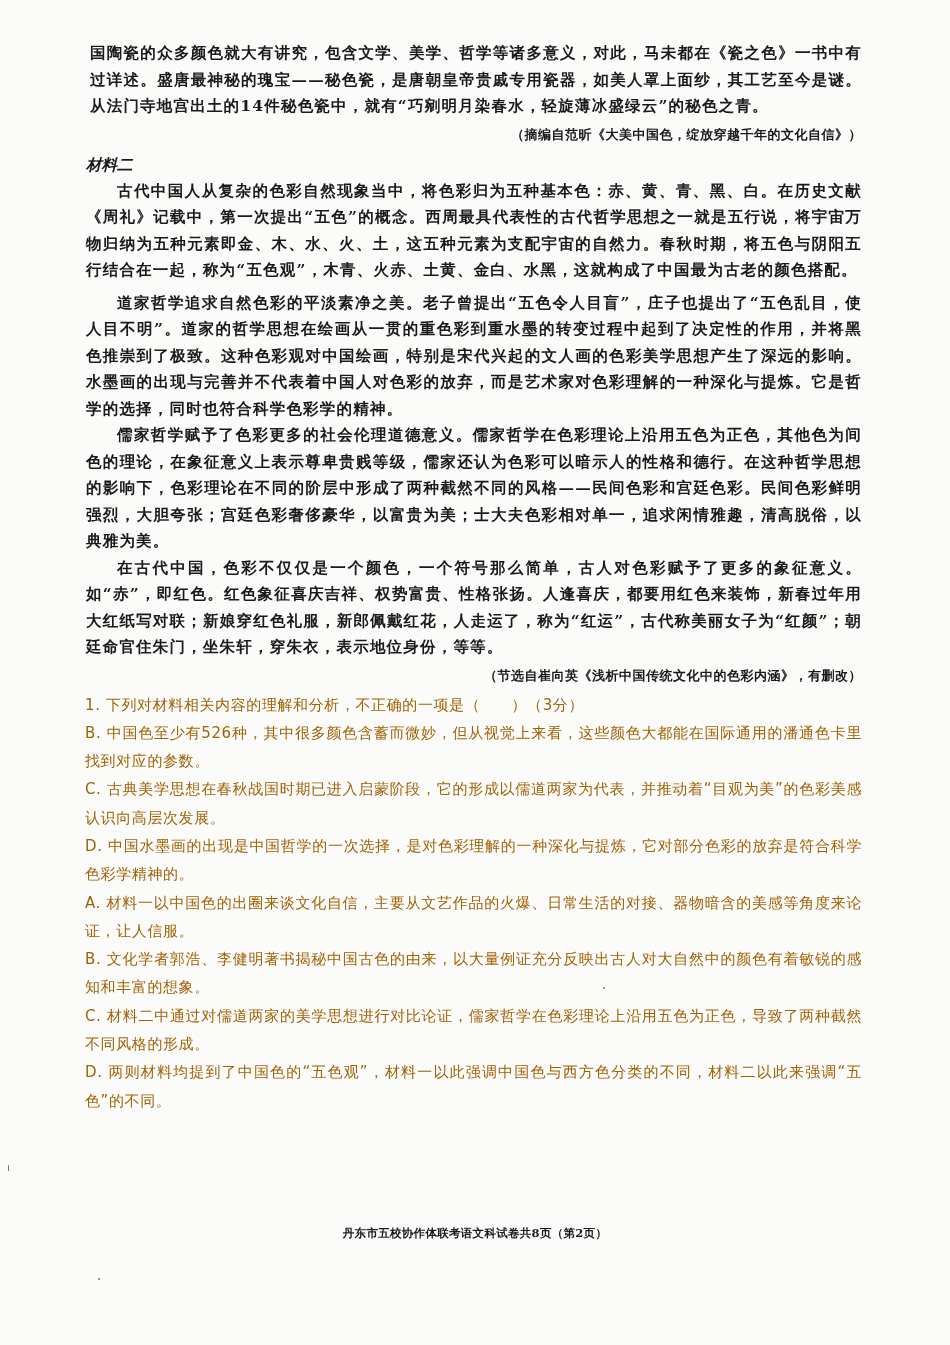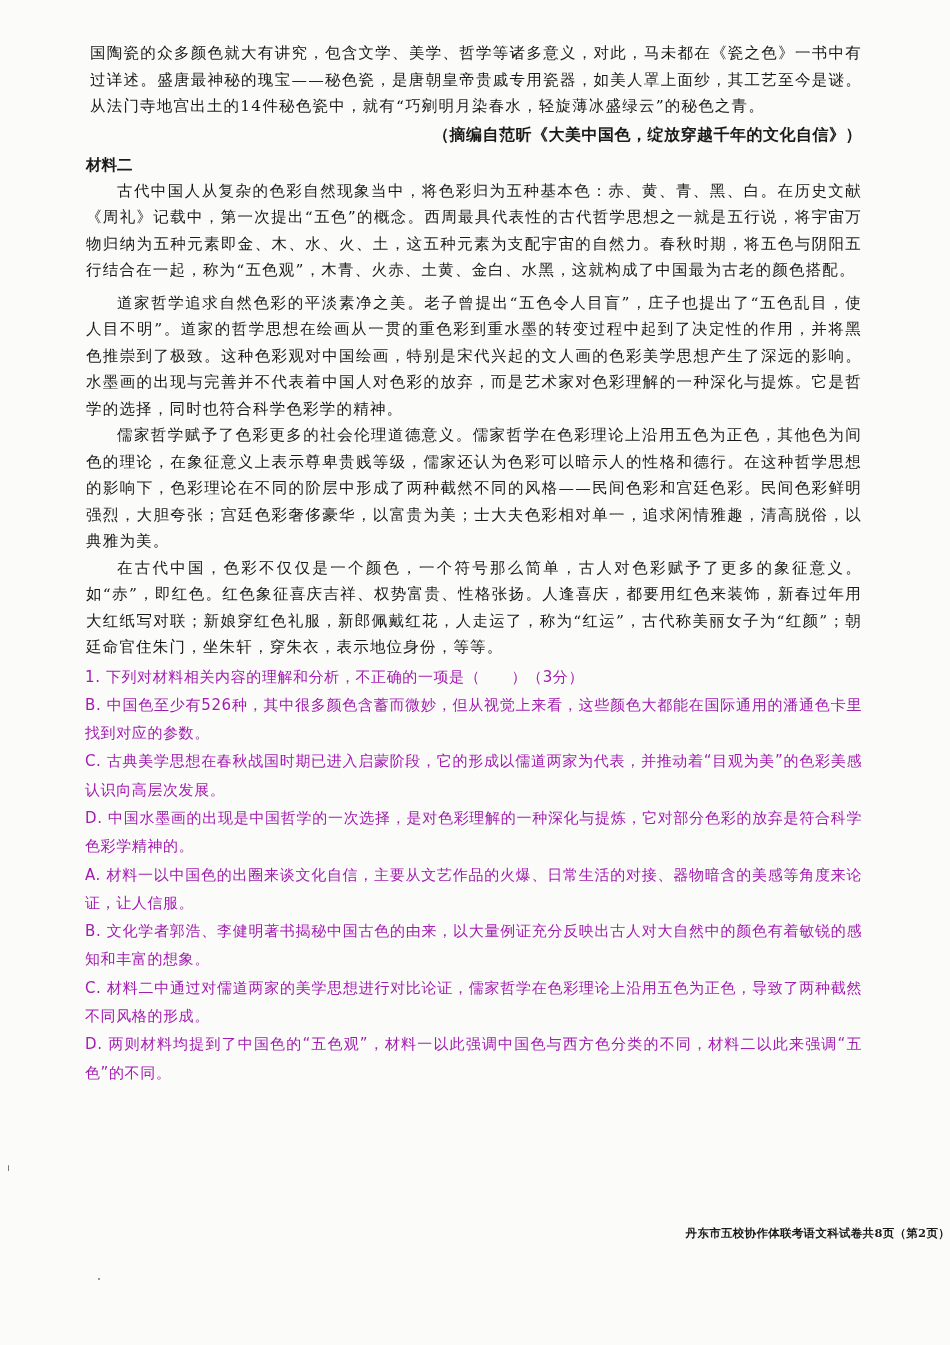--- a/index.html
+++ b/index.html
@@ -1,40 +1,41 @@
 <!DOCTYPE html>
 <html><head>
 <meta charset="utf-8">
 <style>
   html, body { margin:0; padding:0; }
   body {
     width:950px; height:1345px; background:#fbfbfa; position:relative; overflow:hidden;
     font-family: "DejaVu Serif", "Liberation Serif", serif; color:#1a1a1a;
   }
   .page { position:absolute; left:90px; top:40px; width:772px; }
-  .p { font-size:15.5px; line-height:26.5px; font-weight:normal; letter-spacing:1.2px; text-align:justify; margin:0; }
+  .p { font-size:15.5px; line-height:26.5px; font-weight:bold; letter-spacing:1.2px; text-align:justify; margin:0; }
   .indent { text-indent:2em; }
-  .src { text-align:right; font-size:16px; font-weight:bold; line-height:26px; margin:2px 0 0 0; letter-spacing:0.5px; }
-  .heading { font-size:15.5px; font-weight:bold; line-height:26px; margin:4px 0 0 -4px; }
-  .q { font-family:"DejaVu Sans","Liberation Sans",sans-serif; font-size:15px; line-height:28.3px; font-weight:normal; margin:0; letter-spacing:0.6px; text-align:justify; color:#a21caf; }
-  .footer { position:absolute; top:1226px; left:0; width:950px; text-align:right; font-size:11.5px; font-weight:bold; letter-spacing:0.3px; }
+  .src { text-align:right; font-size:13px; font-weight:bold; line-height:26px; margin:2px 0 0 0; letter-spacing:0.5px; }
+  .heading { font-size:15.5px; font-weight:bold; line-height:26px; margin:4px 0 0 -4px;font-style:italic; }
+  .q { font-family:"DejaVu Sans","Liberation Sans",sans-serif; font-size:15px; line-height:28.3px; font-weight:normal; margin:0; letter-spacing:0.6px; text-align:justify; color:#a16207; }
+  .footer { position:absolute; top:1226px; left:0; width:950px; text-align:center; font-size:11.5px; font-weight:bold; letter-spacing:0.3px; }
   .speck { position:absolute; width:2px; height:2px; background:#777; border-radius:1px; }
 </style>
 </head>
 <body>
 
 <div class="page">
   <p class="p">国陶瓷的众多颜色就大有讲究，包含文学、美学、哲学等诸多意义，对此，马未都在《瓷之色》一书中有过详述。盛唐最神秘的瑰宝——秘色瓷，是唐朝皇帝贵戚专用瓷器，如美人罩上面纱，其工艺至今是谜。从法门寺地宫出土的14件秘色瓷中，就有“巧剜明月染春水，轻旋薄冰盛绿云”的秘色之青。</p>
   <p class="src">（摘编自范昕《大美中国色，绽放穿越千年的文化自信》）</p>
 
   <div class="heading">材料二</div>
   <p class="p indent" style="margin-left:-4px">古代中国人从复杂的色彩自然现象当中，将色彩归为五种基本色：赤、黄、青、黑、白。在历史文献《周礼》记载中，第一次提出“五色”的概念。西周最具代表性的古代哲学思想之一就是五行说，将宇宙万物归纳为五种元素即金、木、水、火、土，这五种元素为支配宇宙的自然力。春秋时期，将五色与阴阳五行结合在一起，称为“五色观”，木青、火赤、土黄、金白、水黑，这就构成了中国最为古老的颜色搭配。</p>
   <p class="p indent" style="margin-left:-4px;margin-top:6px">道家哲学追求自然色彩的平淡素净之美。老子曾提出“五色令人目盲”，庄子也提出了“五色乱目，使人目不明”。道家的哲学思想在绘画从一贯的重色彩到重水墨的转变过程中起到了决定性的作用，并将黑色推崇到了极致。这种色彩观对中国绘画，特别是宋代兴起的文人画的色彩美学思想产生了深远的影响。水墨画的出现与完善并不代表着中国人对色彩的放弃，而是艺术家对色彩理解的一种深化与提炼。它是哲学的选择，同时也符合科学色彩学的精神。</p>
   <p class="p indent" style="margin-left:-4px">儒家哲学赋予了色彩更多的社会伦理道德意义。儒家哲学在色彩理论上沿用五色为正色，其他色为间色的理论，在象征意义上表示尊卑贵贱等级，儒家还认为色彩可以暗示人的性格和德行。在这种哲学思想的影响下，色彩理论在不同的阶层中形成了两种截然不同的风格——民间色彩和宫廷色彩。民间色彩鲜明强烈，大胆夸张；宫廷色彩奢侈豪华，以富贵为美；士大夫色彩相对单一，追求闲情雅趣，清高脱俗，以典雅为美。</p>
   <p class="p indent" style="margin-left:-4px">在古代中国，色彩不仅仅是一个颜色，一个符号那么简单，古人对色彩赋予了更多的象征意义。如“赤”，即红色。红色象征喜庆吉祥、权势富贵、性格张扬。人逢喜庆，都要用红色来装饰，新春过年用大红纸写对联；新娘穿红色礼服，新郎佩戴红花，人走运了，称为“红运”，古代称美丽女子为“红颜”；朝廷命官住朱门，坐朱轩，穿朱衣，表示地位身份，等等。</p>
+  <p class="src">（节选自崔向英《浅析中国传统文化中的色彩内涵》，有删改）</p>
 
   <div style="margin-left:-5px;margin-top:2px">
     <p class="q">1. 下列对材料相关内容的理解和分析，不正确的一项是（　　）（3分）</p>
     <p class="q">B. 中国色至少有526种，其中很多颜色含蓄而微妙，但从视觉上来看，这些颜色大都能在国际通用的潘通色卡里找到对应的参数。</p>
     <p class="q">C. 古典美学思想在春秋战国时期已进入启蒙阶段，它的形成以儒道两家为代表，并推动着“目观为美”的色彩美感认识向高层次发展。</p>
     <p class="q">D. 中国水墨画的出现是中国哲学的一次选择，是对色彩理解的一种深化与提炼，它对部分色彩的放弃是符合科学色彩学精神的。</p>
   </div>
   <div style="margin-left:-5px">
     <p class="q">A. 材料一以中国色的出圈来谈文化自信，主要从文艺作品的火爆、日常生活的对接、器物暗含的美感等角度来论证，让人信服。</p>
     <p class="q">B. 文化学者郭浩、李健明著书揭秘中国古色的由来，以大量例证充分反映出古人对大自然中的颜色有着敏锐的感知和丰富的想象。</p>

